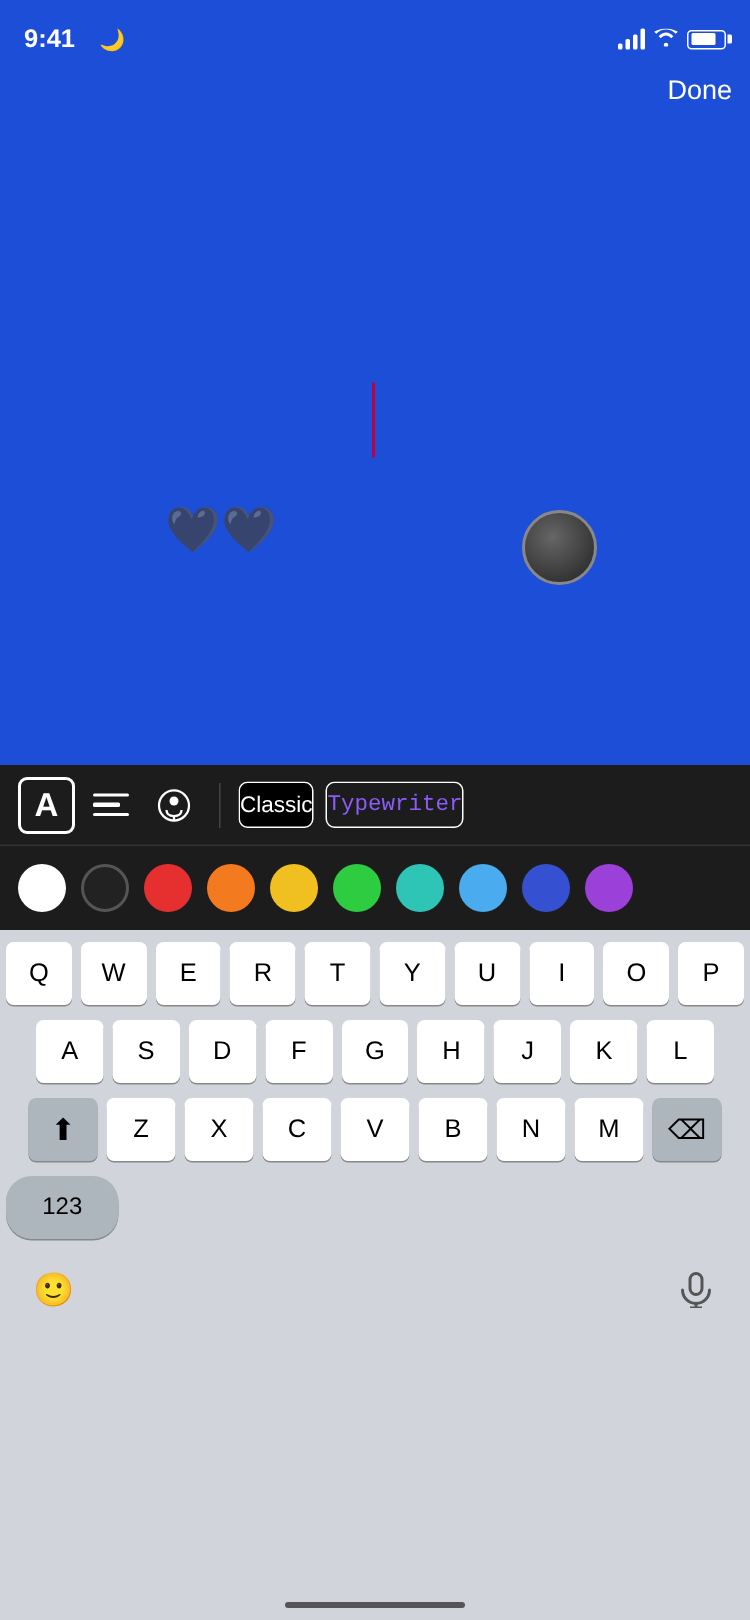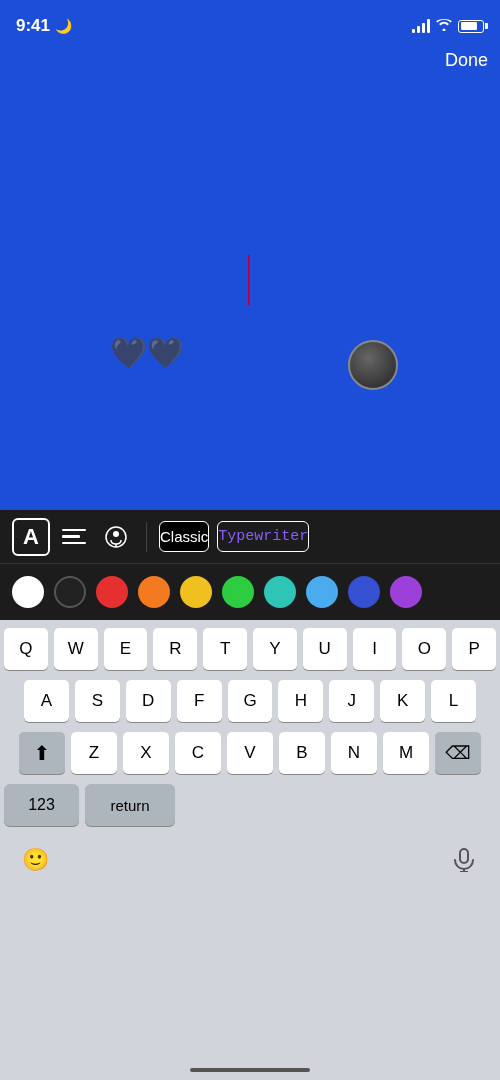--- a/index.html
+++ b/index.html
@@ -322,21 +322,21 @@
     
     #space-row {
       display: flex;
       gap: 6px;
       padding: 0 4px;
       margin-bottom: 10px;
     }
 
     .bottom-key {
       background: #adb5bd;
-      border-radius: 6px;
+      border-radius: 17px;
       display: flex;
       align-items: center;
       justify-content: center;
       height: 42px;
       cursor: pointer;
       box-shadow: 0 1px 0 #888;
       font-size: 16px;
       color: #000;
       user-select: none;
     }
@@ -381,21 +381,21 @@
       width: 120px;
       height: 4px;
       background: #555;
       border-radius: 2px;
     }
   </style>
 </head>
 <body>
 
 <div id="status-bar">
-  <div style="display:flex;align-items:center;gap:5px;">
+  <div style="display:flex;align-items:center;gap:16px;">
     <span style="color:#fff;font-size:17px;font-weight:600;">9:41</span>
     <span style="color:#fff;font-size:14px;">🌙</span>
   </div>
   <div id="status-icons">
 
     <div class="signal-bars">
       <div class="signal-bar" style="height:4px;"></div>
       <div class="signal-bar" style="height:7px;"></div>
       <div class="signal-bar" style="height:10px;"></div>
       <div class="signal-bar" style="height:14px;"></div>
@@ -501,21 +501,20 @@
       <div class="key">V</div>
       <div class="key">B</div>
       <div class="key">N</div>
       <div class="key">M</div>
       <div class="key gray delete-key" style="font-size:18px;">⌫</div>
     </div>
   </div>
 
   <div id="space-row">
     <div class="bottom-key num-key">123</div>
-    <div class="bottom-key return-key" style="font-size:15px;">return</div>
   </div>
 
   <div id="emoji-mic-row">
     <div class="emoji-btn">🙂</div>
     <div class="mic-btn">
       <svg width="22" height="24" viewBox="0 0 22 24" fill="none">
         <rect x="7" y="1" width="8" height="14" rx="4" stroke="#555" stroke-width="2"></rect>
         <path d="M2 12c0 5 4 9 9 9s9-4 9-9" stroke="#555" stroke-width="2" fill="none" stroke-linecap="round"></path>
         <line x1="11" y1="21" x2="11" y2="24" stroke="#555" stroke-width="2"></line>
         <line x1="7" y1="24" x2="15" y2="24" stroke="#555" stroke-width="2"></line>

